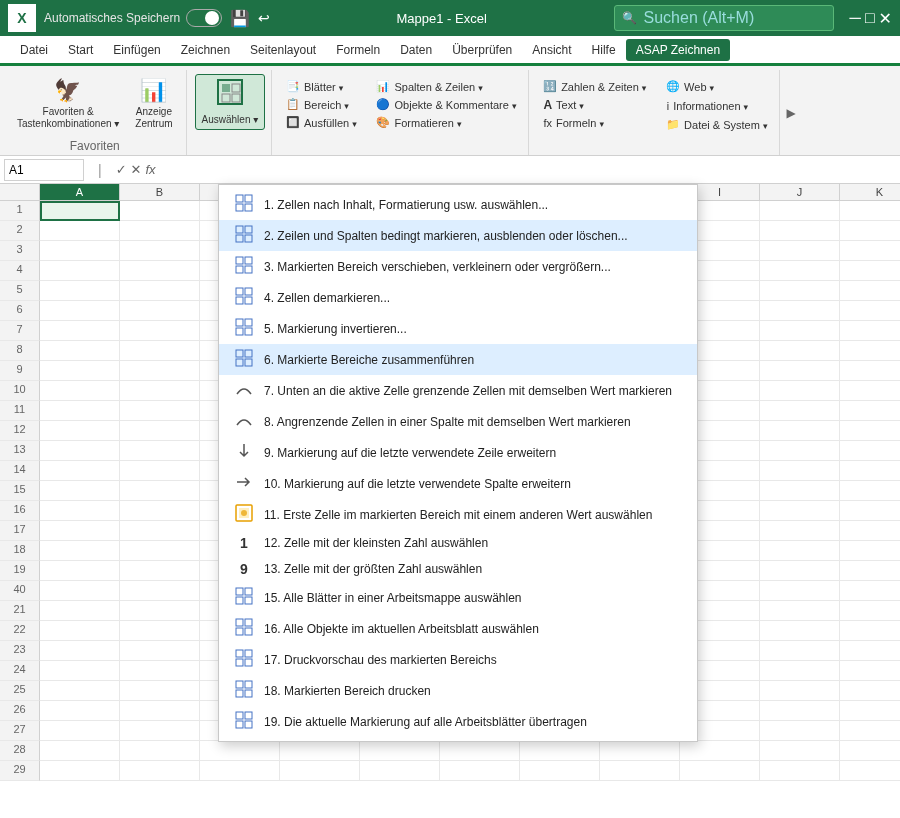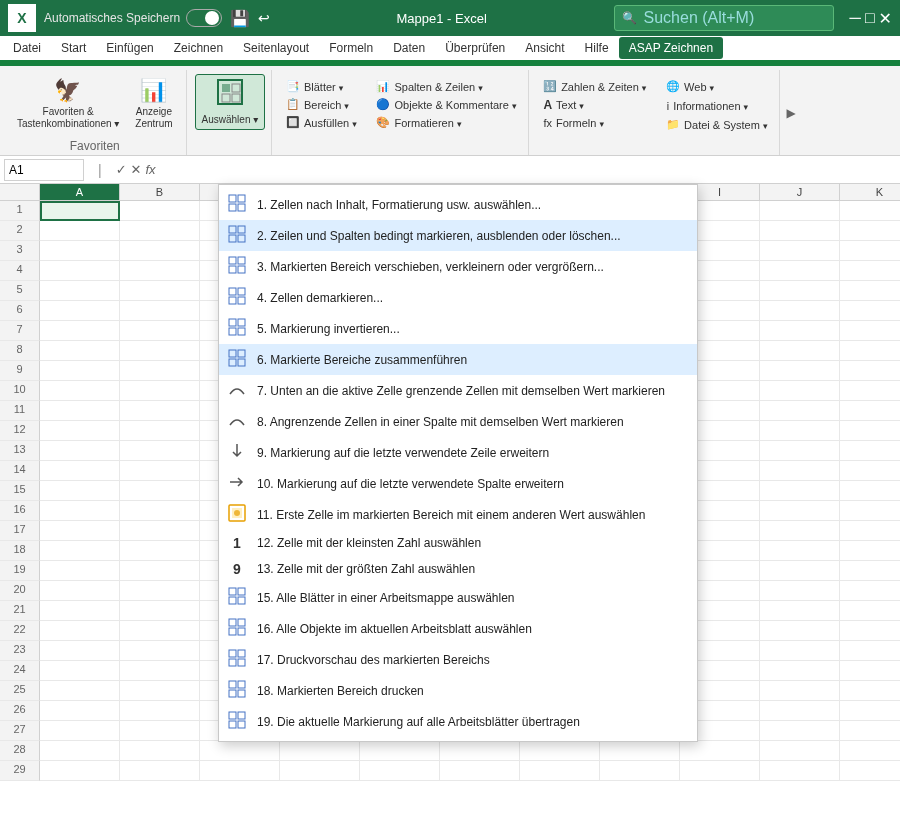--- a/index.html
+++ b/index.html
@@ -45,22 +45,22 @@
       background: transparent; border: none; outline: none; color: #cfe; font-size: 16px; width: 100%;
     }
     .titlebar-search input::placeholder { color: #9dd; }
 
     
     .menubar {
       background: #fff;
       height: 30px;
       display: flex;
       align-items: center;
-      border-bottom: 6px solid #15803d;
-      padding: 0 3px;
+      border-bottom: 3px solid #15803d;
+      padding: 0 10px;
     }
     .menubar-item {
       padding: 4px 10px;
       cursor: pointer;
       font-size: 12px;
       color: #333;
       border-radius: 3px;
     }
     .menubar-item.active {
       background: #1e7145;
@@ -164,21 +164,21 @@
       left: 220px;
       background: #fff;
       border: 1px solid #c8c8c8;
       box-shadow: 2px 4px 12px rgba(0,0,0,0.2);
       z-index: 1000;
       width: 480px;
       padding: 4px 0;
     }
     .dropdown-item {
       display: flex; align-items: center; gap: 10px;
-      padding: 5px 8px; cursor: pointer; font-size: 12px; color: #222;
+      padding: 5px 15px; cursor: pointer; font-size: 12px; color: #222;
       white-space: nowrap;
     }
     .dropdown-item.highlighted { background: #ddeeff; }
     .dropdown-icon {
       width: 20px; min-width: 20px; text-align: center; font-size: 14px;
     }
     .dropdown-text { flex: 1; }
   </style>
 </head>
 <body>
@@ -615,21 +615,21 @@
         <div class="cell"></div>
         <div class="cell"></div>
         <div class="cell"></div>
         <div class="cell"></div>
         <div class="cell"></div>
         <div class="cell"></div>
         <div class="cell"></div>
         <div class="cell"></div>
       </div>
       <div class="row">
-        <div class="row-num">20</div>
+        <div class="row-num">40</div>
         <div class="cell"></div>
         <div class="cell"></div>
         <div class="cell"></div>
         <div class="cell"></div>
         <div class="cell"></div>
         <div class="cell"></div>
         <div class="cell"></div>
         <div class="cell"></div>
         <div class="cell"></div>
         <div class="cell"></div>

